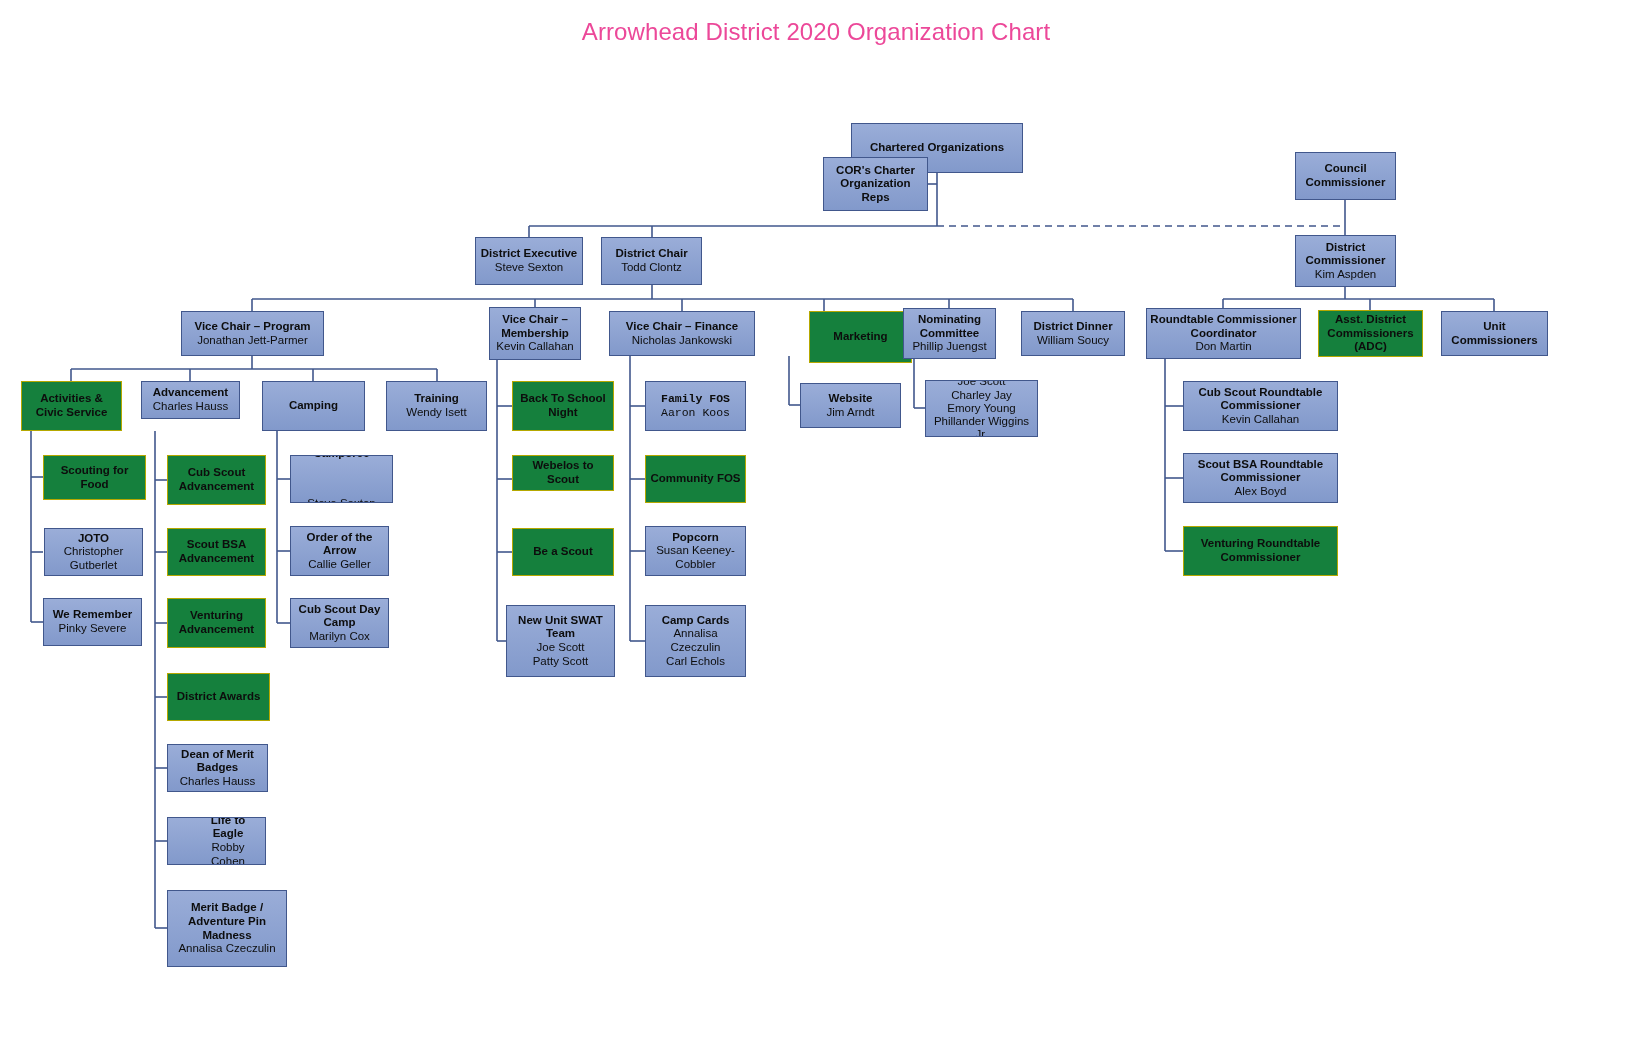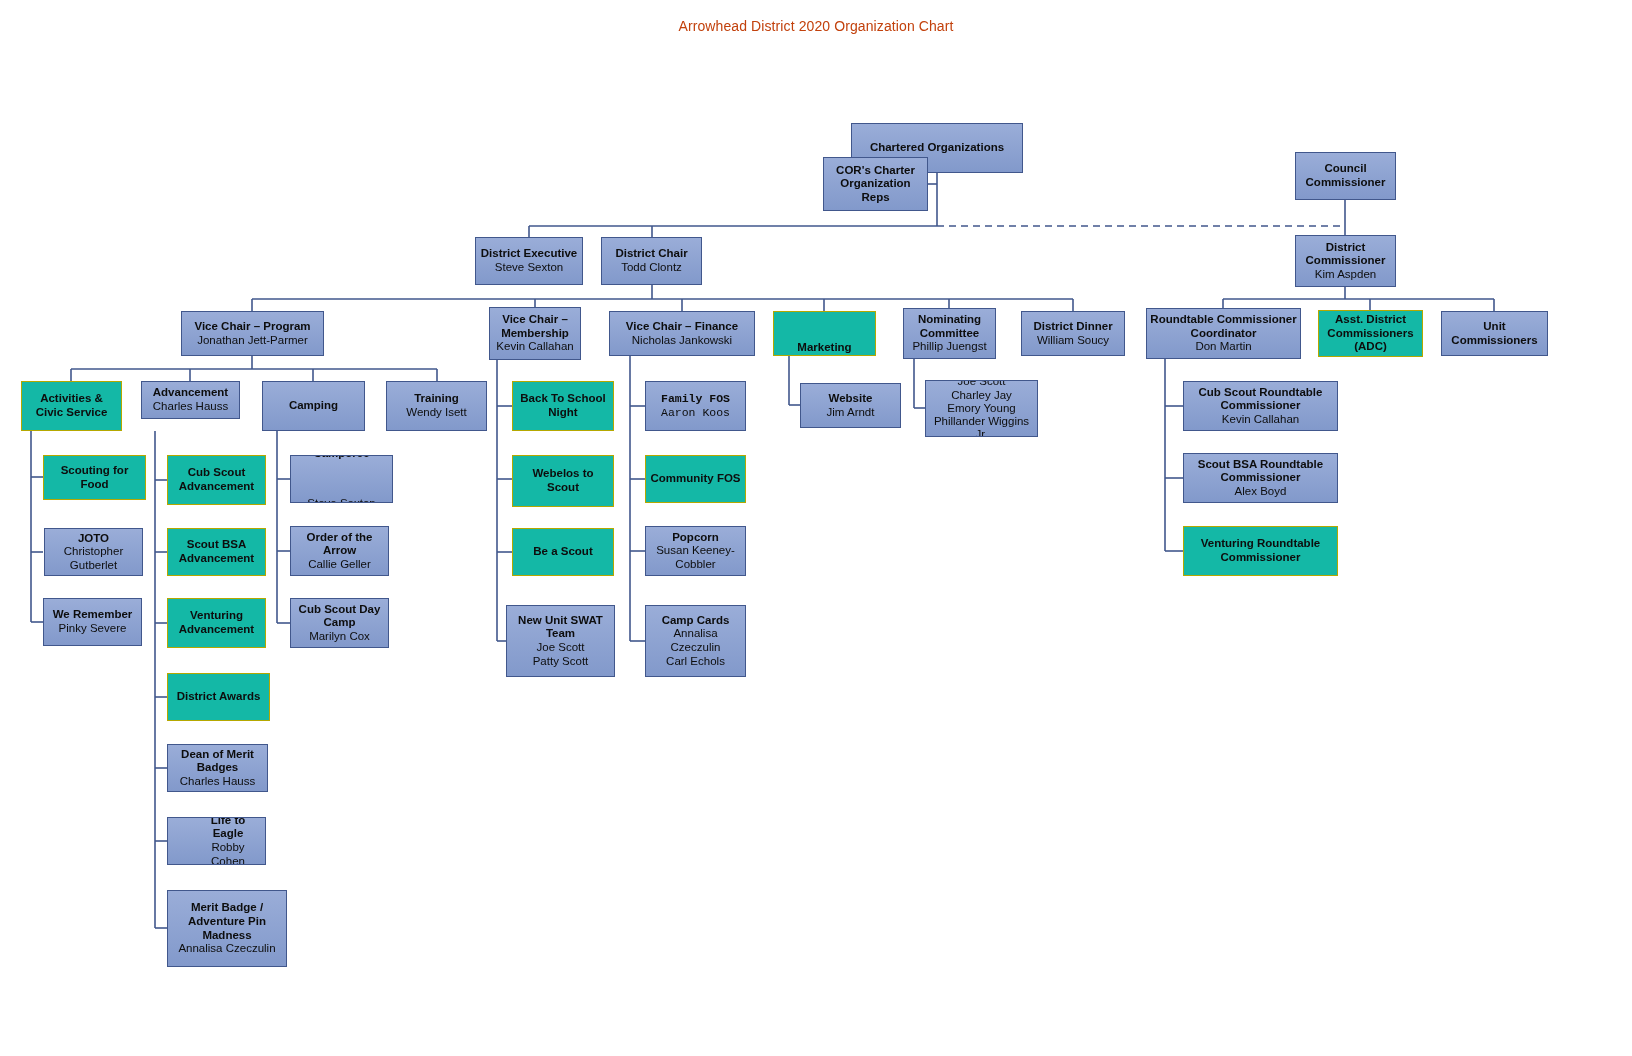--- a/index.html
+++ b/index.html
@@ -5,34 +5,34 @@
   html,body{margin:0;padding:0;}
   body{
     width:1632px;height:1056px;position:relative;background:#ffffff;
     font-family:"Liberation Sans", sans-serif;
     -webkit-font-smoothing:antialiased;
   }
   #chart{position:absolute;left:0;top:0;width:1632px;height:1056px;}
   #links{position:absolute;left:0;top:0;width:1632px;height:1056px;pointer-events:none;}
   .title{
     position:absolute;width:100%;text-align:center;top:18px;left:0;
-    font-size:14px;color:#c2410c;letter-spacing:.1px;
+    font-size:24px;color:#ec4899;letter-spacing:.1px;
   }
   .node{
     position:absolute;box-sizing:border-box;
     border:1px solid #41578c;
     display:flex;flex-direction:column;align-items:center;justify-content:center;
     text-align:center;line-height:1.18;color:#0d0d0d;overflow:hidden;
   }
   .node.blue{
     background:linear-gradient(180deg,#9aadd8 0%,#8fa4d2 45%,#8299cb 100%);
     border-color:#41578c;
   }
   .node.yellow{
-    background:#14b8a6;border-color:#b5a800;
+    background:#15803d;border-color:#b5a800;
   }
   .node .t{font-weight:bold;font-size:11.5px;padding:0 3px;}
   .node .s{font-weight:normal;font-size:11.5px;padding:0 2px;}
   .node .s.tight{line-height:1.15;}
 </style>
 </head>
 <body>
 
 <div id="chart">
   <div class="title">Arrowhead District 2020 Organization Chart</div>
@@ -141,21 +141,21 @@
       <div class="s">Jonathan Jett-Parmer</div>
     </div>
     <div class="node blue" style="left: 489px; top: 307px; width: 92px; height: 53px;">
       <div class="t">Vice Chair – Membership</div>
       <div class="s">Kevin Callahan</div>
     </div>
     <div class="node blue" style="left: 609px; top: 311px; width: 146px; height: 45px;">
       <div class="t">Vice Chair – Finance</div>
       <div class="s">Nicholas Jankowski</div>
     </div>
-    <div class="node yellow" style="left: 773px; top: 311px; width: 103px; height: 45px; justify-content: flex-end;">
+    <div class="node yellow" style="left: 809px; top: 311px; width: 103px; height: 52px;">
       <div class="t">Marketing</div>
     </div>
     <div class="node blue" style="left: 903px; top: 308px; width: 93px; height: 51px;">
       <div class="t">Nominating Committee</div>
       <div class="s">Phillip Juengst</div>
     </div>
     <div class="node blue" style="left: 1021px; top: 311px; width: 104px; height: 45px;">
       <div class="t">District Dinner</div>
       <div class="s">William Soucy</div>
     </div>
@@ -207,21 +207,21 @@
     <div class="node yellow" style="left: 43px; top: 455px; width: 103px; height: 45px;">
       <div class="t">Scouting for Food</div>
     </div>
     <div class="node yellow" style="left: 167px; top: 455px; width: 99px; height: 50px;">
       <div class="t">Cub Scout Advancement</div>
     </div>
     <div class="node blue" style="left: 290px; top: 455px; width: 103px; height: 48px; gap: 36px;">
       <div class="t">Camporee</div>
       <div class="s">Steve Sexton</div>
     </div>
-    <div class="node yellow" style="left: 512px; top: 455px; width: 102px; height: 52px;">
+    <div class="node yellow" style="left: 512px; top: 455px; width: 102px; height: 36px;">
       <div class="t">Webelos to Scout</div>
     </div>
     <div class="node yellow" style="left: 645px; top: 455px; width: 101px; height: 48px;">
       <div class="t">Community FOS</div>
     </div>
     <div class="node blue" style="left: 1183px; top: 453px; width: 155px; height: 50px;">
       <div class="t">Scout BSA Roundtable Commissioner</div>
       <div class="s">Alex Boyd</div>
     </div>
     <div class="node blue" style="left: 44px; top: 528px; width: 99px; height: 48px;">

